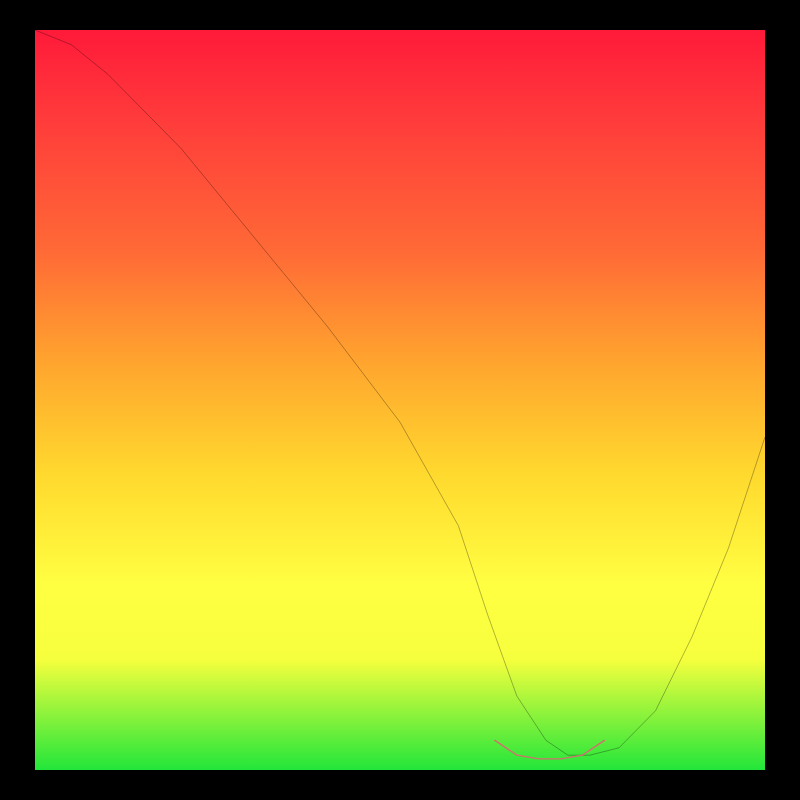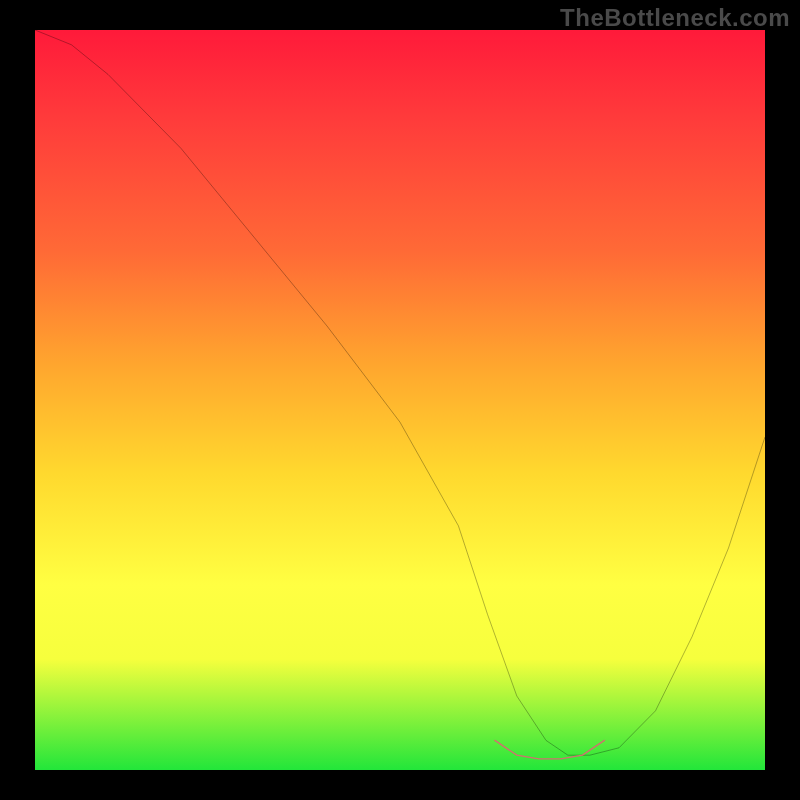--- a/index.html
+++ b/index.html
@@ -54,21 +54,20 @@
     width: 730px;
     height: 740px;
     z-index: 2;
   }
 </style>
 </head>
 <body>
 
 <div class="frame">
 
-  <div class="watermark">TheBottleneck.com</div>
 
   <div class="plot-area"></div>
 
   <svg class="overlay" viewBox="0 0 100 100" preserveAspectRatio="none">
     <path d="M0.00 0.00 L5.00 2.00 L10.00 6.00 L20.00 16.00 L30.00 28.00 L40.00 40.00 L50.00 53.00 L58.00 67.00 L62.00 79.00 L66.00 90.00 L70.00 96.00 L73.00 98.00 L76.00 98.00 L80.00 97.00 L85.00 92.00 L90.00 82.00 L95.00 70.00 L100.00 55.00" id="curve-main" fill="none" stroke="#000000" stroke-width="0.3" vector-effect="non-scaling-stroke"></path>
     <path d="M63.00 96.00 L66.00 98.00 L69.00 98.50 L72.00 98.50 L75.00 98.00 L78.00 96.00" id="curve-zone" fill="none" stroke="#d27070" stroke-width="1.4" stroke-linecap="round" vector-effect="non-scaling-stroke"></path>
   </svg>
 
 </div>
 

